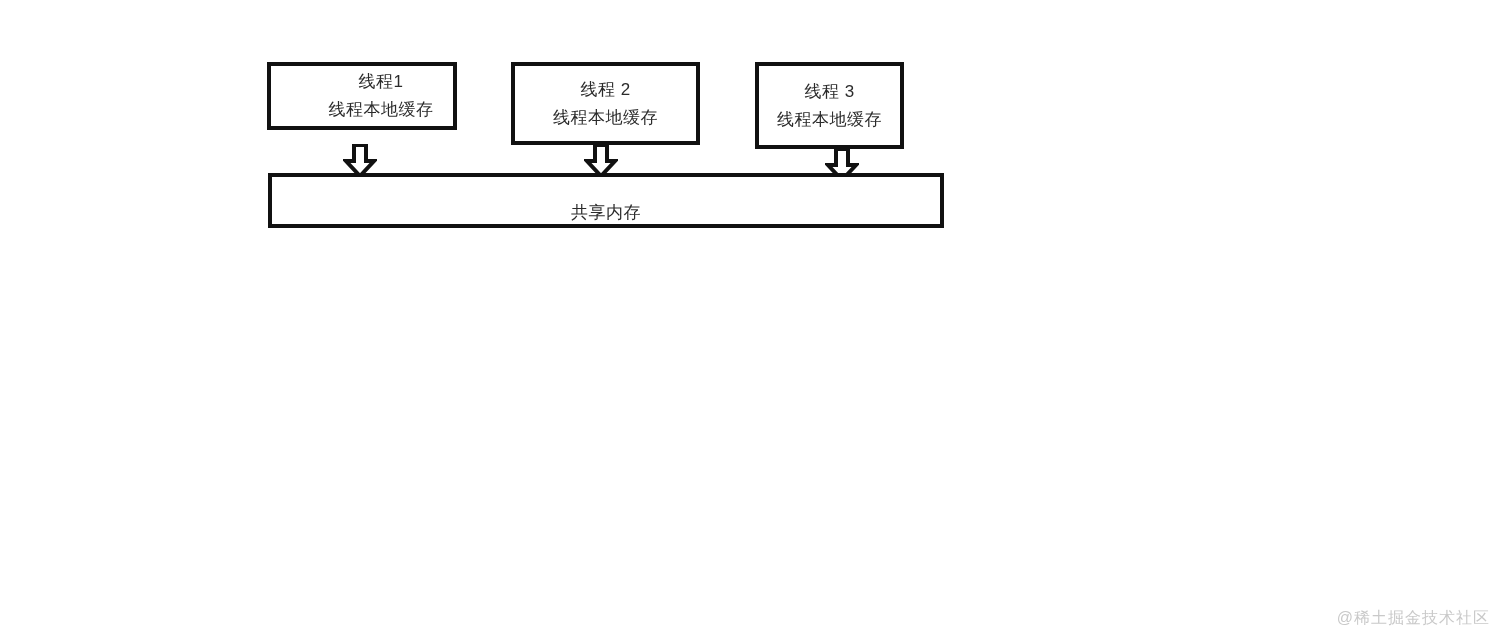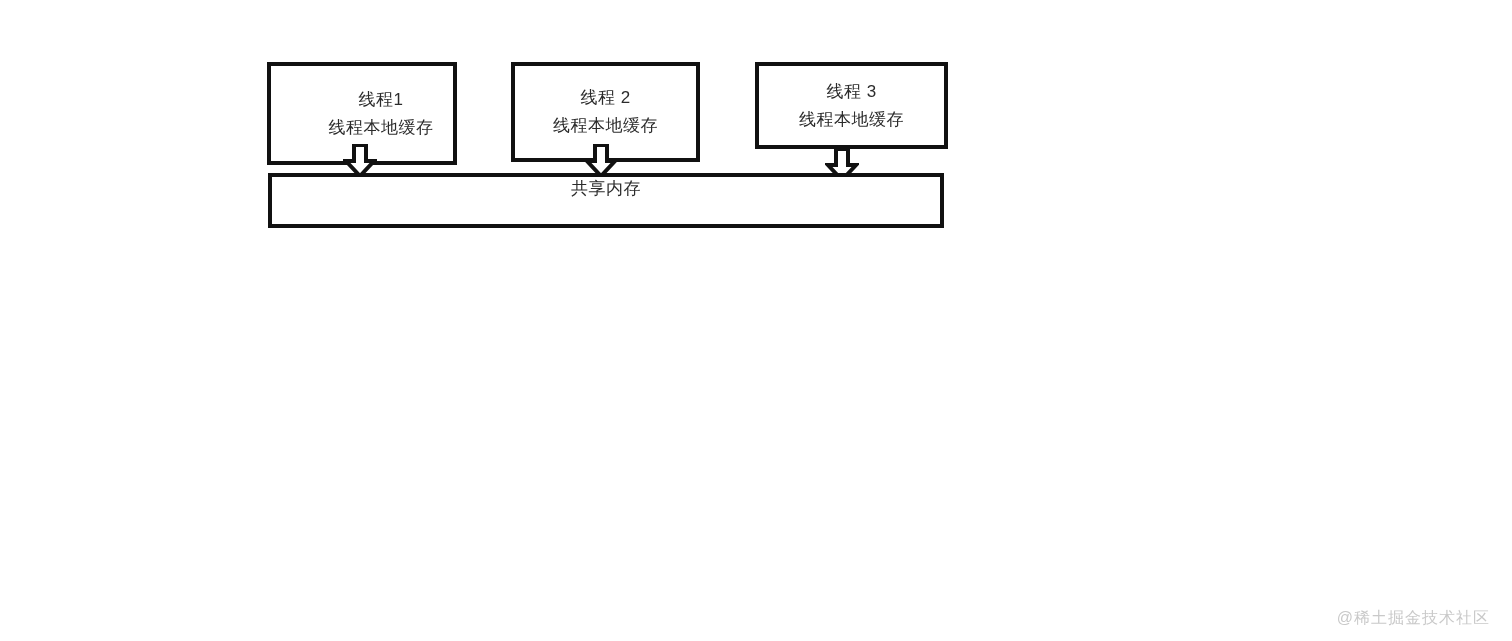--- a/index.html
+++ b/index.html
@@ -40,23 +40,23 @@
     color: #2b2b2b;
     font-size: 17px;
     line-height: 26px;
     letter-spacing: 0.5px;
     white-space: nowrap;
   }
   .thread-box .line-title {
     margin-bottom: 2px;
   }
 
-  #thread-box-1 { left: 267px; top: 62px; width: 190px; height: 103px; padding-left: 38px; }
-  #thread-box-2 { left: 511px; top: 62px; width: 189px; height: 100px; }
-  #thread-box-3 { left: 755px; top: 62px; width: 193px; height: 87px; }
+  #thread-box-1 { left: 267px; top: 62px; width: 190px; height: 68px; padding-left: 38px; }
+  #thread-box-2 { left: 511px; top: 62px; width: 189px; height: 83px; }
+  #thread-box-3 { left: 755px; top: 62px; width: 149px; height: 87px; }
 
   
   .arrow {
     position: absolute;
     width: 34px;
     height: 34px;
   }
   #arrow-1 { left: 343px; top: 144px; }
   #arrow-2 { left: 584px; top: 144px; }
   #arrow-3 { left: 825px; top: 148px; }
@@ -66,21 +66,21 @@
   #shared-memory-box {
     position: absolute;
     left: 268px;
     top: 173px;
     width: 676px;
     height: 55px;
     box-sizing: border-box;
     background: #ffffff;
     border: 4px solid #111111;
     display: flex;
-    align-items: flex-start;
+    align-items: flex-end;
     justify-content: center;
   }
   #shared-memory-box .label {
     color: #2b2b2b;
     font-size: 17px;
     letter-spacing: 0.5px;
     white-space: nowrap;
   }
 
   

